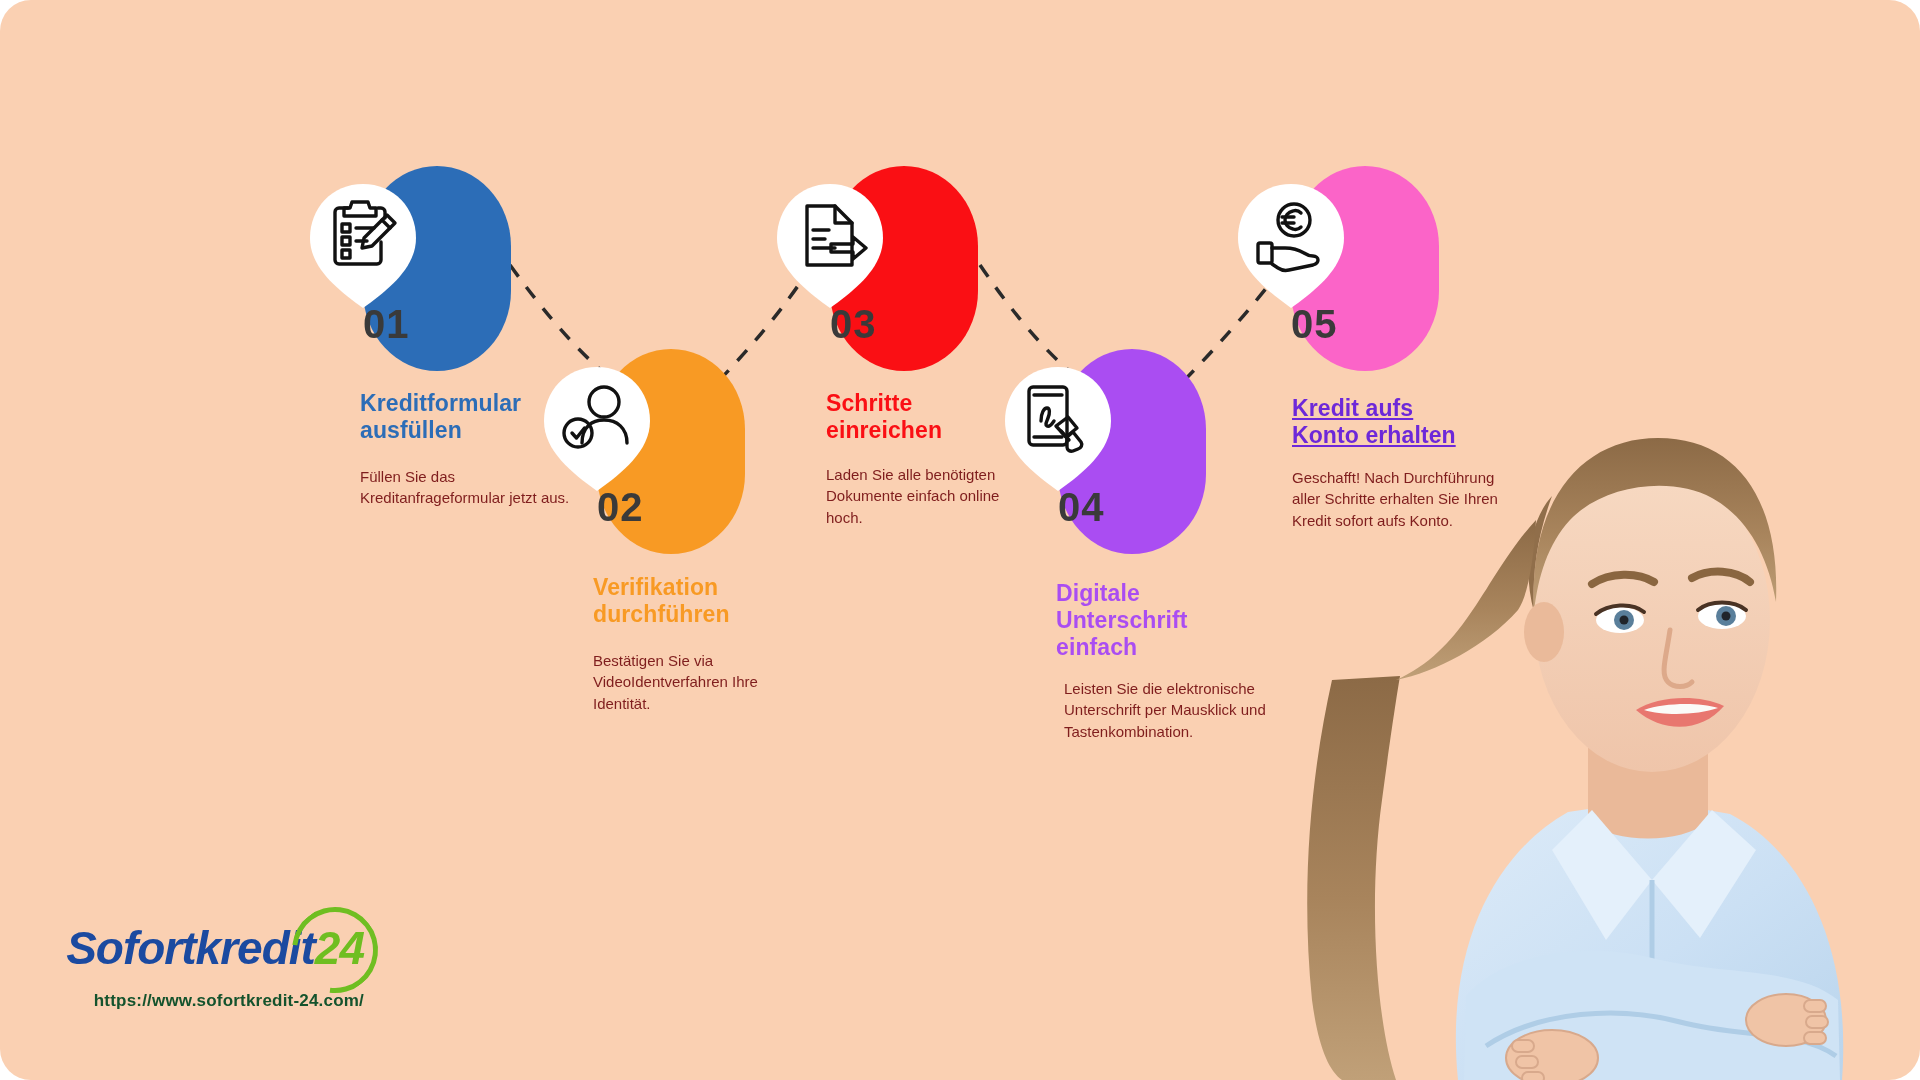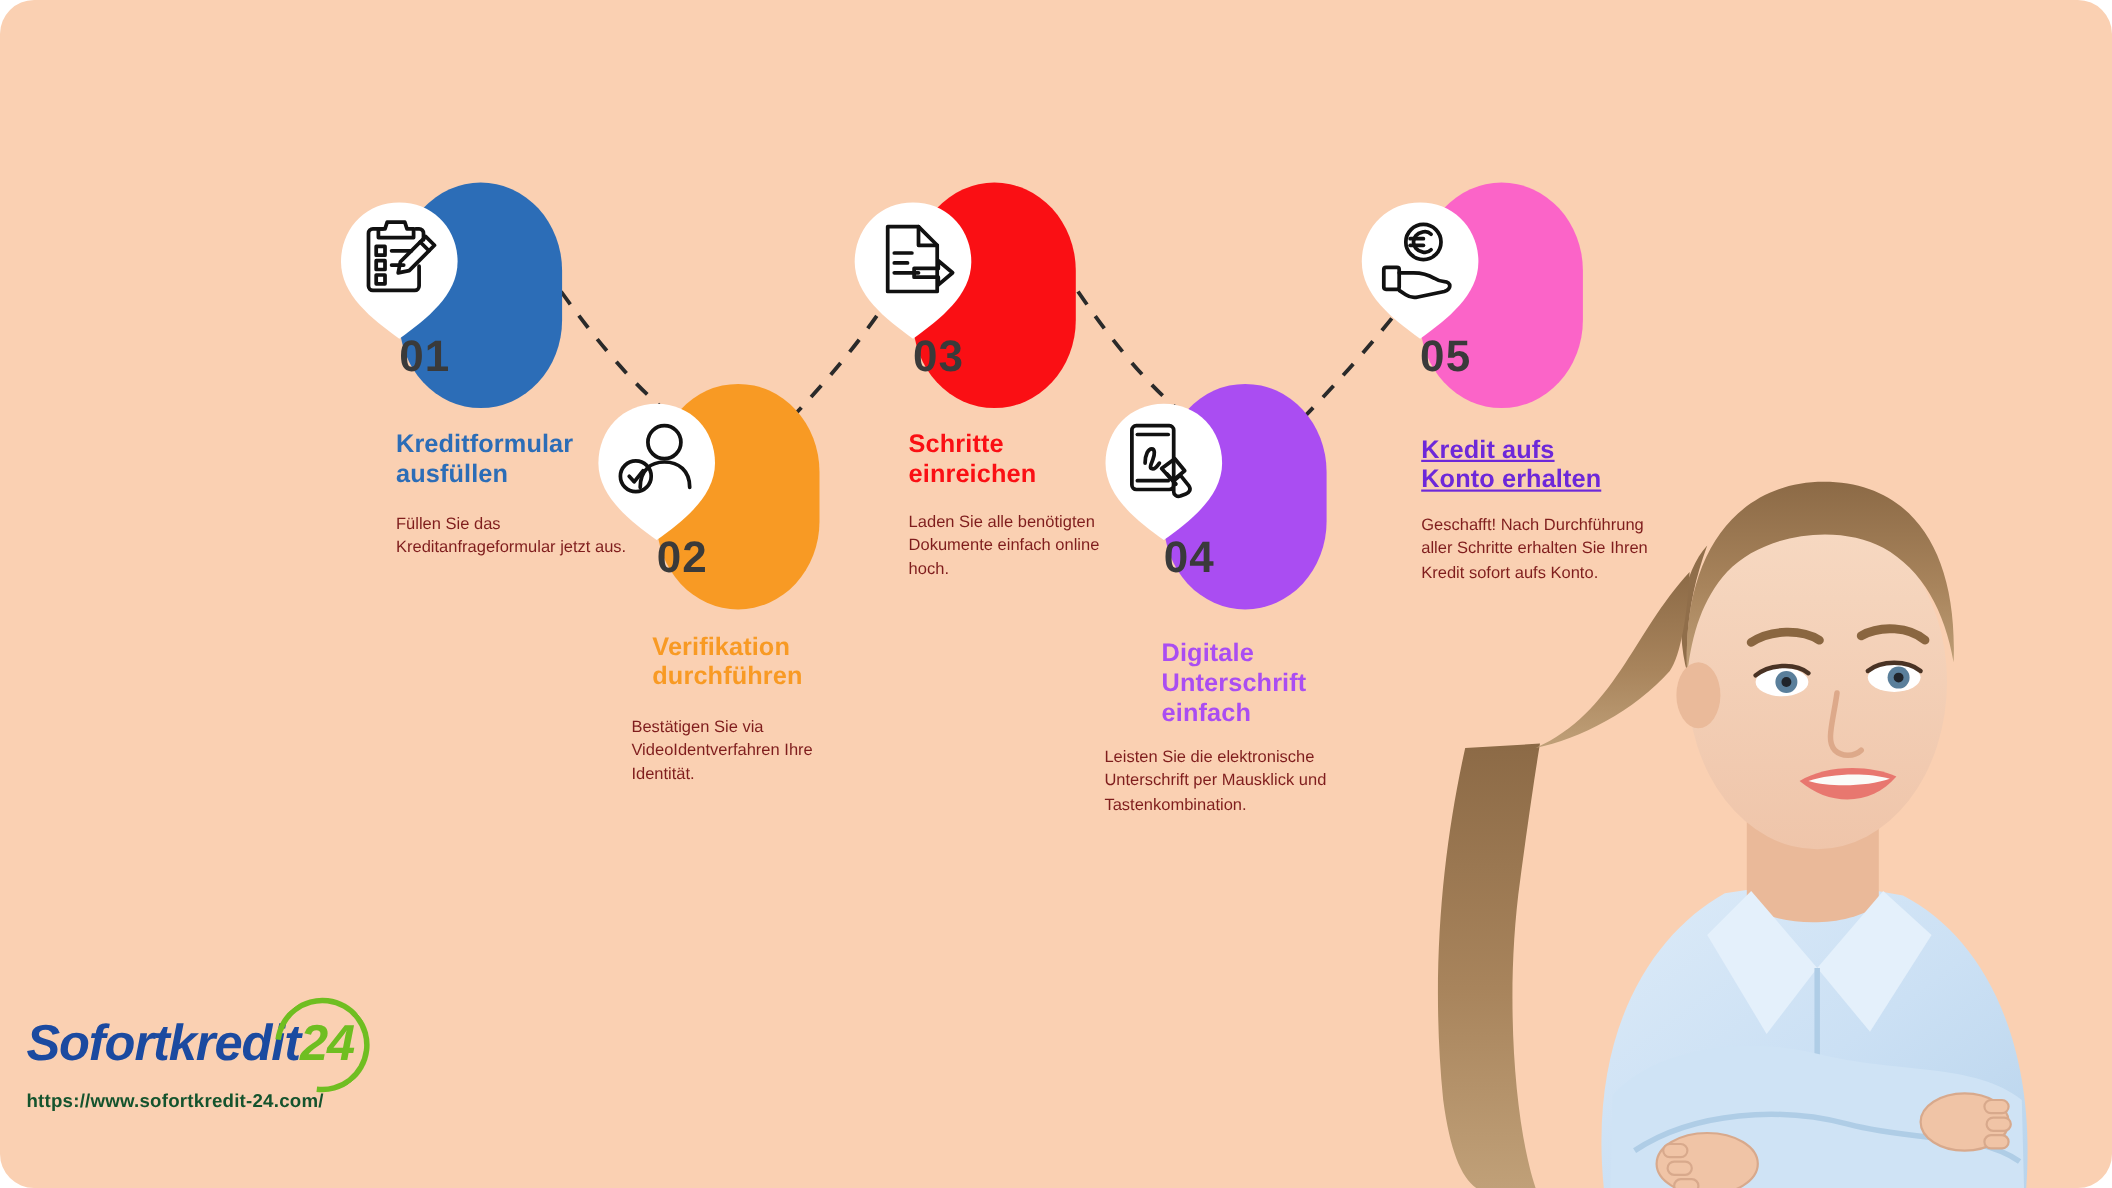--- a/index.html
+++ b/index.html
@@ -60,21 +60,21 @@
   }
   .step-body {
     position:absolute;
     font-size:15px;
     line-height:1.42;
     color:#7f1d1d;
     font-weight:400;
   }
 
   
-  #logo-block { position:absolute; left:24px; top:925px; width:340px; }
+  #logo-block { position:absolute; left:24px; top:925px; width:340px;text-align:right; }
   #logo-word {
     font-size:46px;
     font-weight:700;
     font-style:italic;
     letter-spacing:-1px;
     line-height:1;
     white-space:nowrap;
     position:relative;
     display:inline-block;
   }
@@ -151,21 +151,21 @@
           <path d="M30 68 l4.5 5 8-10"></path>
         </g>
       </svg>
     </div>
     <div class="num">02</div>
   </div>
   <div class="step-title" style="left:593px; top:574px; width:260px; color:#F89A24;">
     <div>Verifikation</div>
     <div>durchführen</div>
   </div>
-  <div class="step-body" style="left:574px; top:650px; width:215px;">Bestätigen Sie via VideoIdentverfahren Ihre Identität.</div>
+  <div class="step-body" style="left:593px; top:650px; width:215px;">Bestätigen Sie via VideoIdentverfahren Ihre Identität.</div>
 
   <div class="step" style="left:830px; top:166px;">
     <div class="pill" style="background:#FA0F14;"></div>
     <div class="marker">
       <svg viewBox="0 0 110 128">
         <path d="M55 2 C24 2 2 26 2 56 C2 86 30 108 55 126 C80 108 108 86 108 56 C108 26 86 2 55 2 Z" fill="#ffffff"></path>
         <g fill="none" stroke="#111" stroke-width="3.4" stroke-linecap="round" stroke-linejoin="round">
           <path d="M32 24 h28 l17 17 v42 H32 z"></path>
           <path d="M60 24 v17 h17"></path>
           <path d="M38 48 h16"></path>
@@ -199,21 +199,21 @@
         </g>
       </svg>
     </div>
     <div class="num">04</div>
   </div>
   <div class="step-title" style="left:1056px; top:580px; width:230px; color:#AA4DF2;">
     <div>Digitale</div>
     <div>Unterschrift</div>
     <div>einfach</div>
   </div>
-  <div class="step-body" style="left:1004px; top:678px; width:202px;">Leisten Sie die elektronische Unterschrift per Mausklick und Tastenkombination.</div>
+  <div class="step-body" style="left:1064px; top:678px; width:202px;">Leisten Sie die elektronische Unterschrift per Mausklick und Tastenkombination.</div>
 
   <div class="step" style="left:1291px; top:166px;">
     <div class="pill" style="background:#FB64C8;"></div>
     <div class="marker">
       <svg viewBox="0 0 110 128">
         <path d="M55 2 C24 2 2 26 2 56 C2 86 30 108 55 126 C80 108 108 86 108 56 C108 26 86 2 55 2 Z" fill="#ffffff"></path>
         <g fill="none" stroke="#111" stroke-width="3.4" stroke-linecap="round" stroke-linejoin="round">
           <circle cx="58" cy="38" r="16"></circle>
           <path d="M65 31 c-2 -2 -5 -3 -8 -2 -5 1 -8 5 -8 9 0 4 3 8 8 9 3 1 6 0 8 -2"></path>
           <path d="M46 35 h12"></path>

